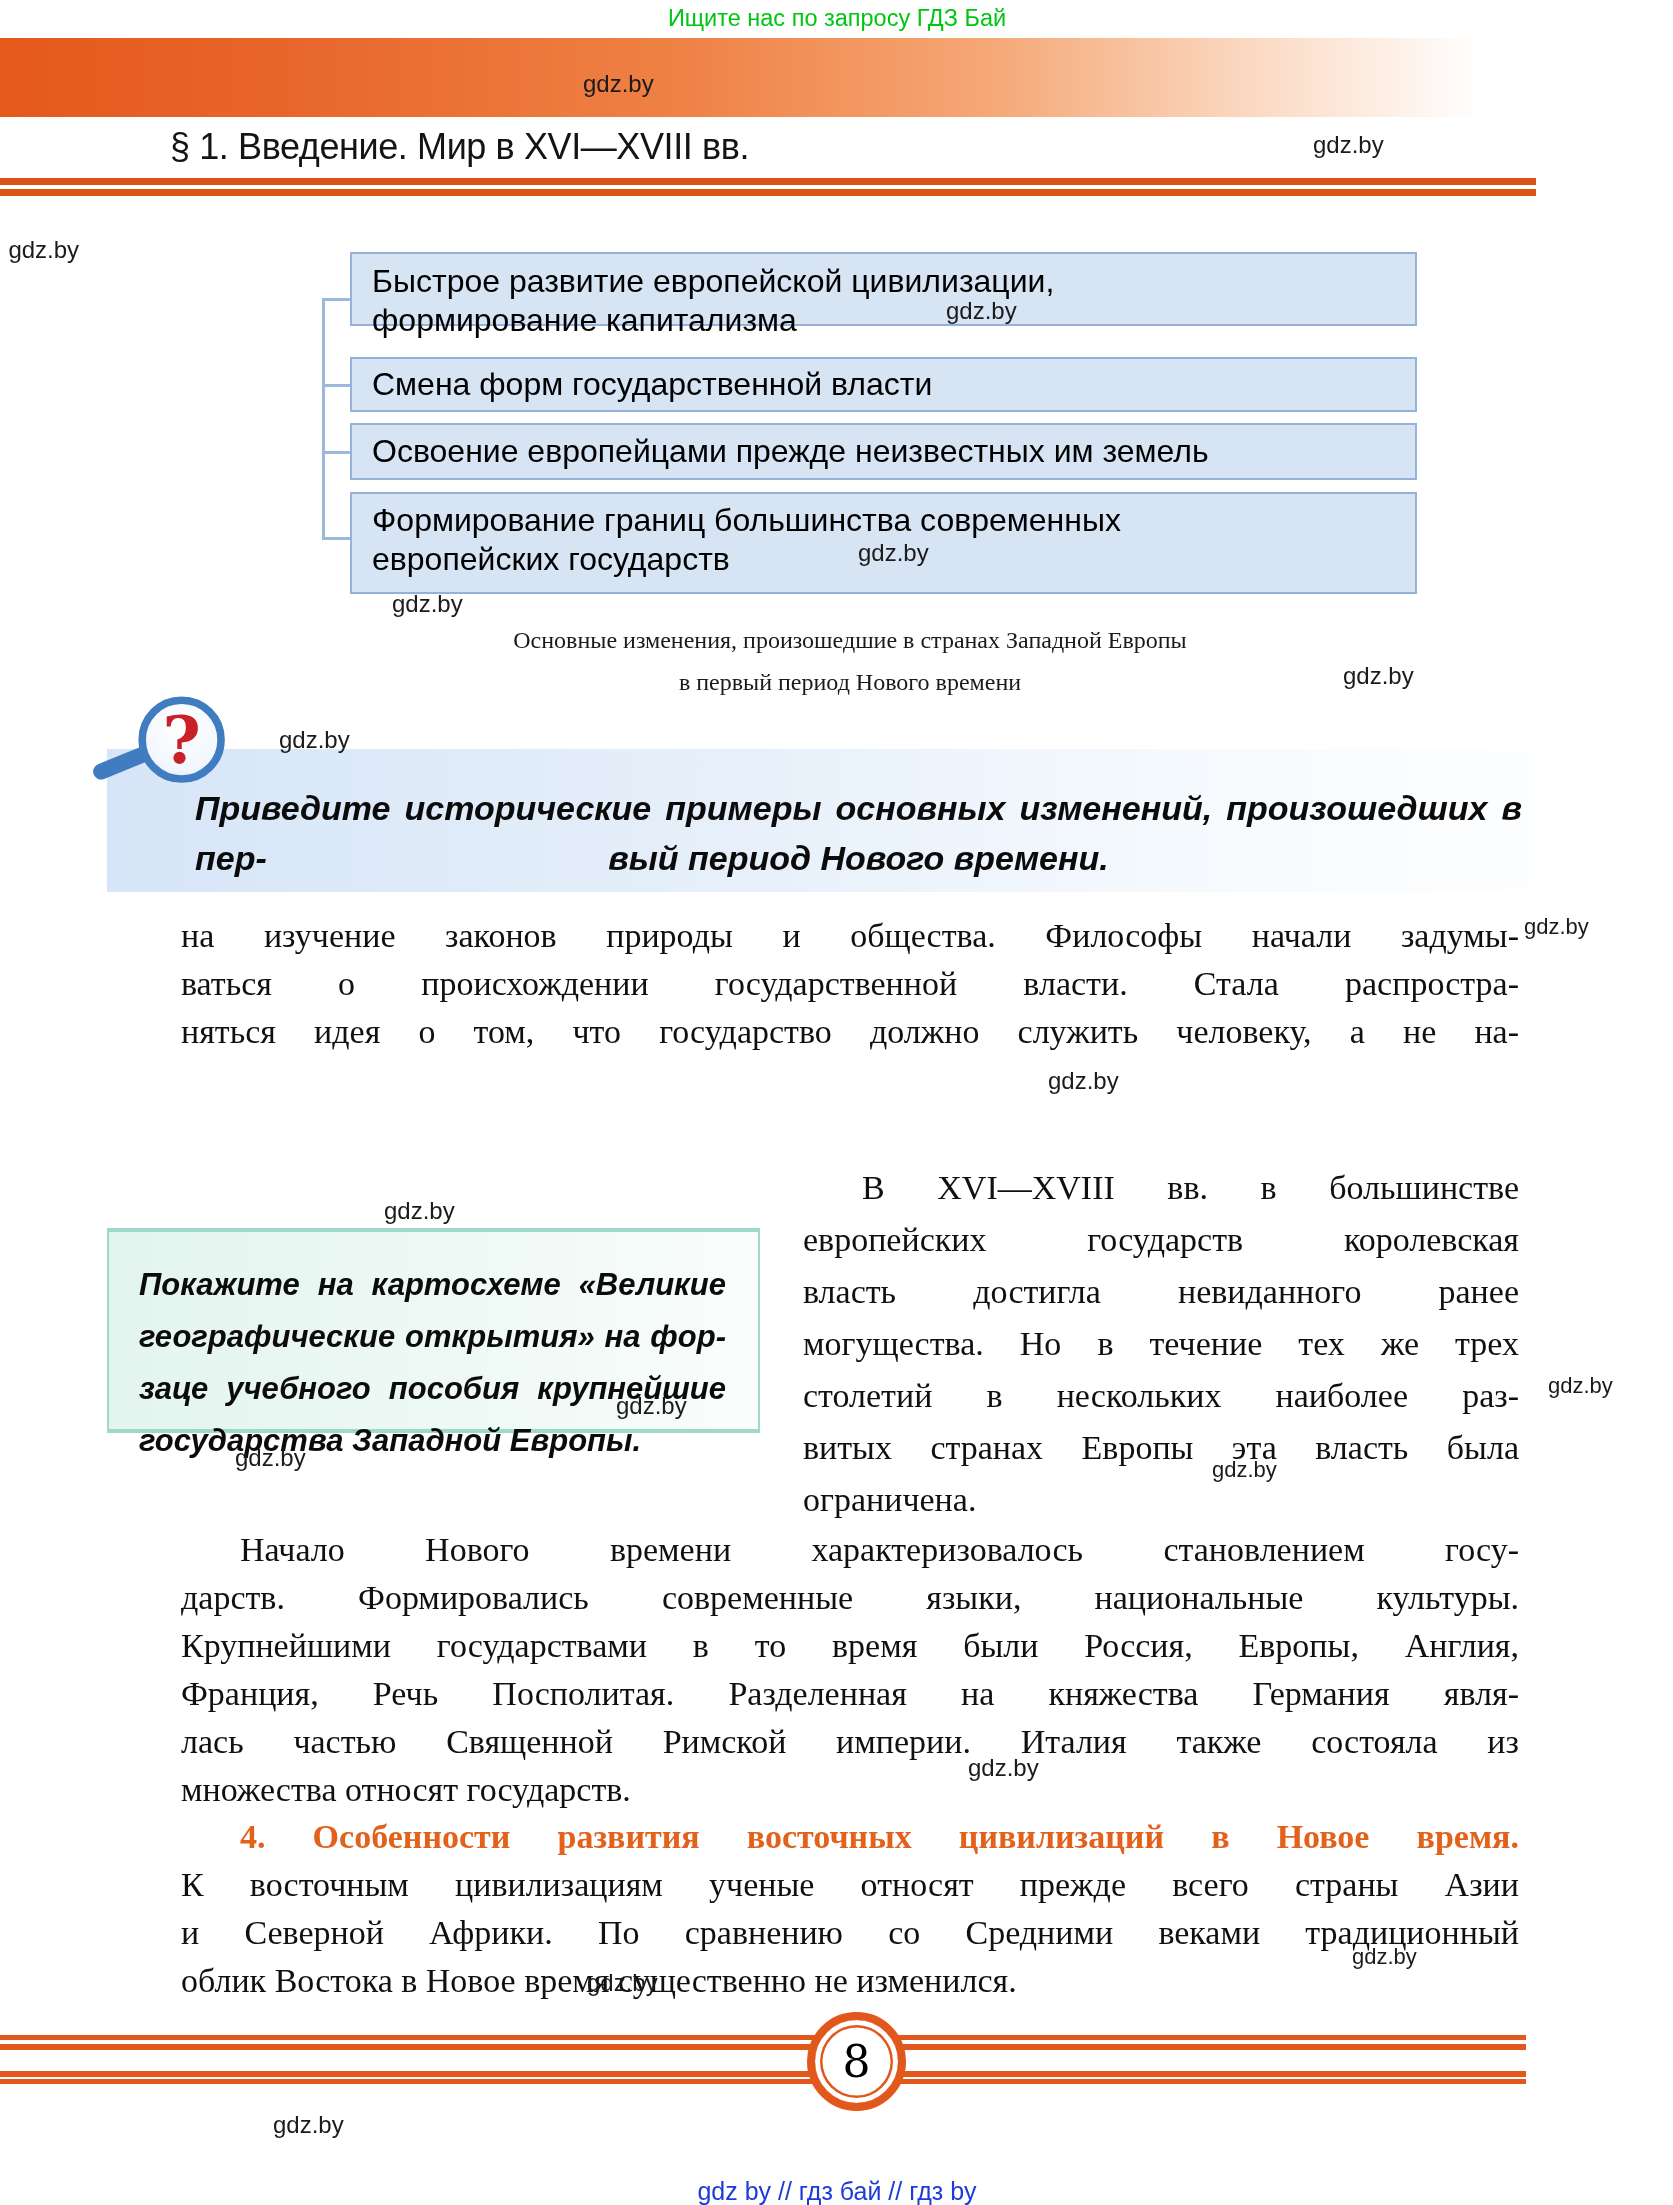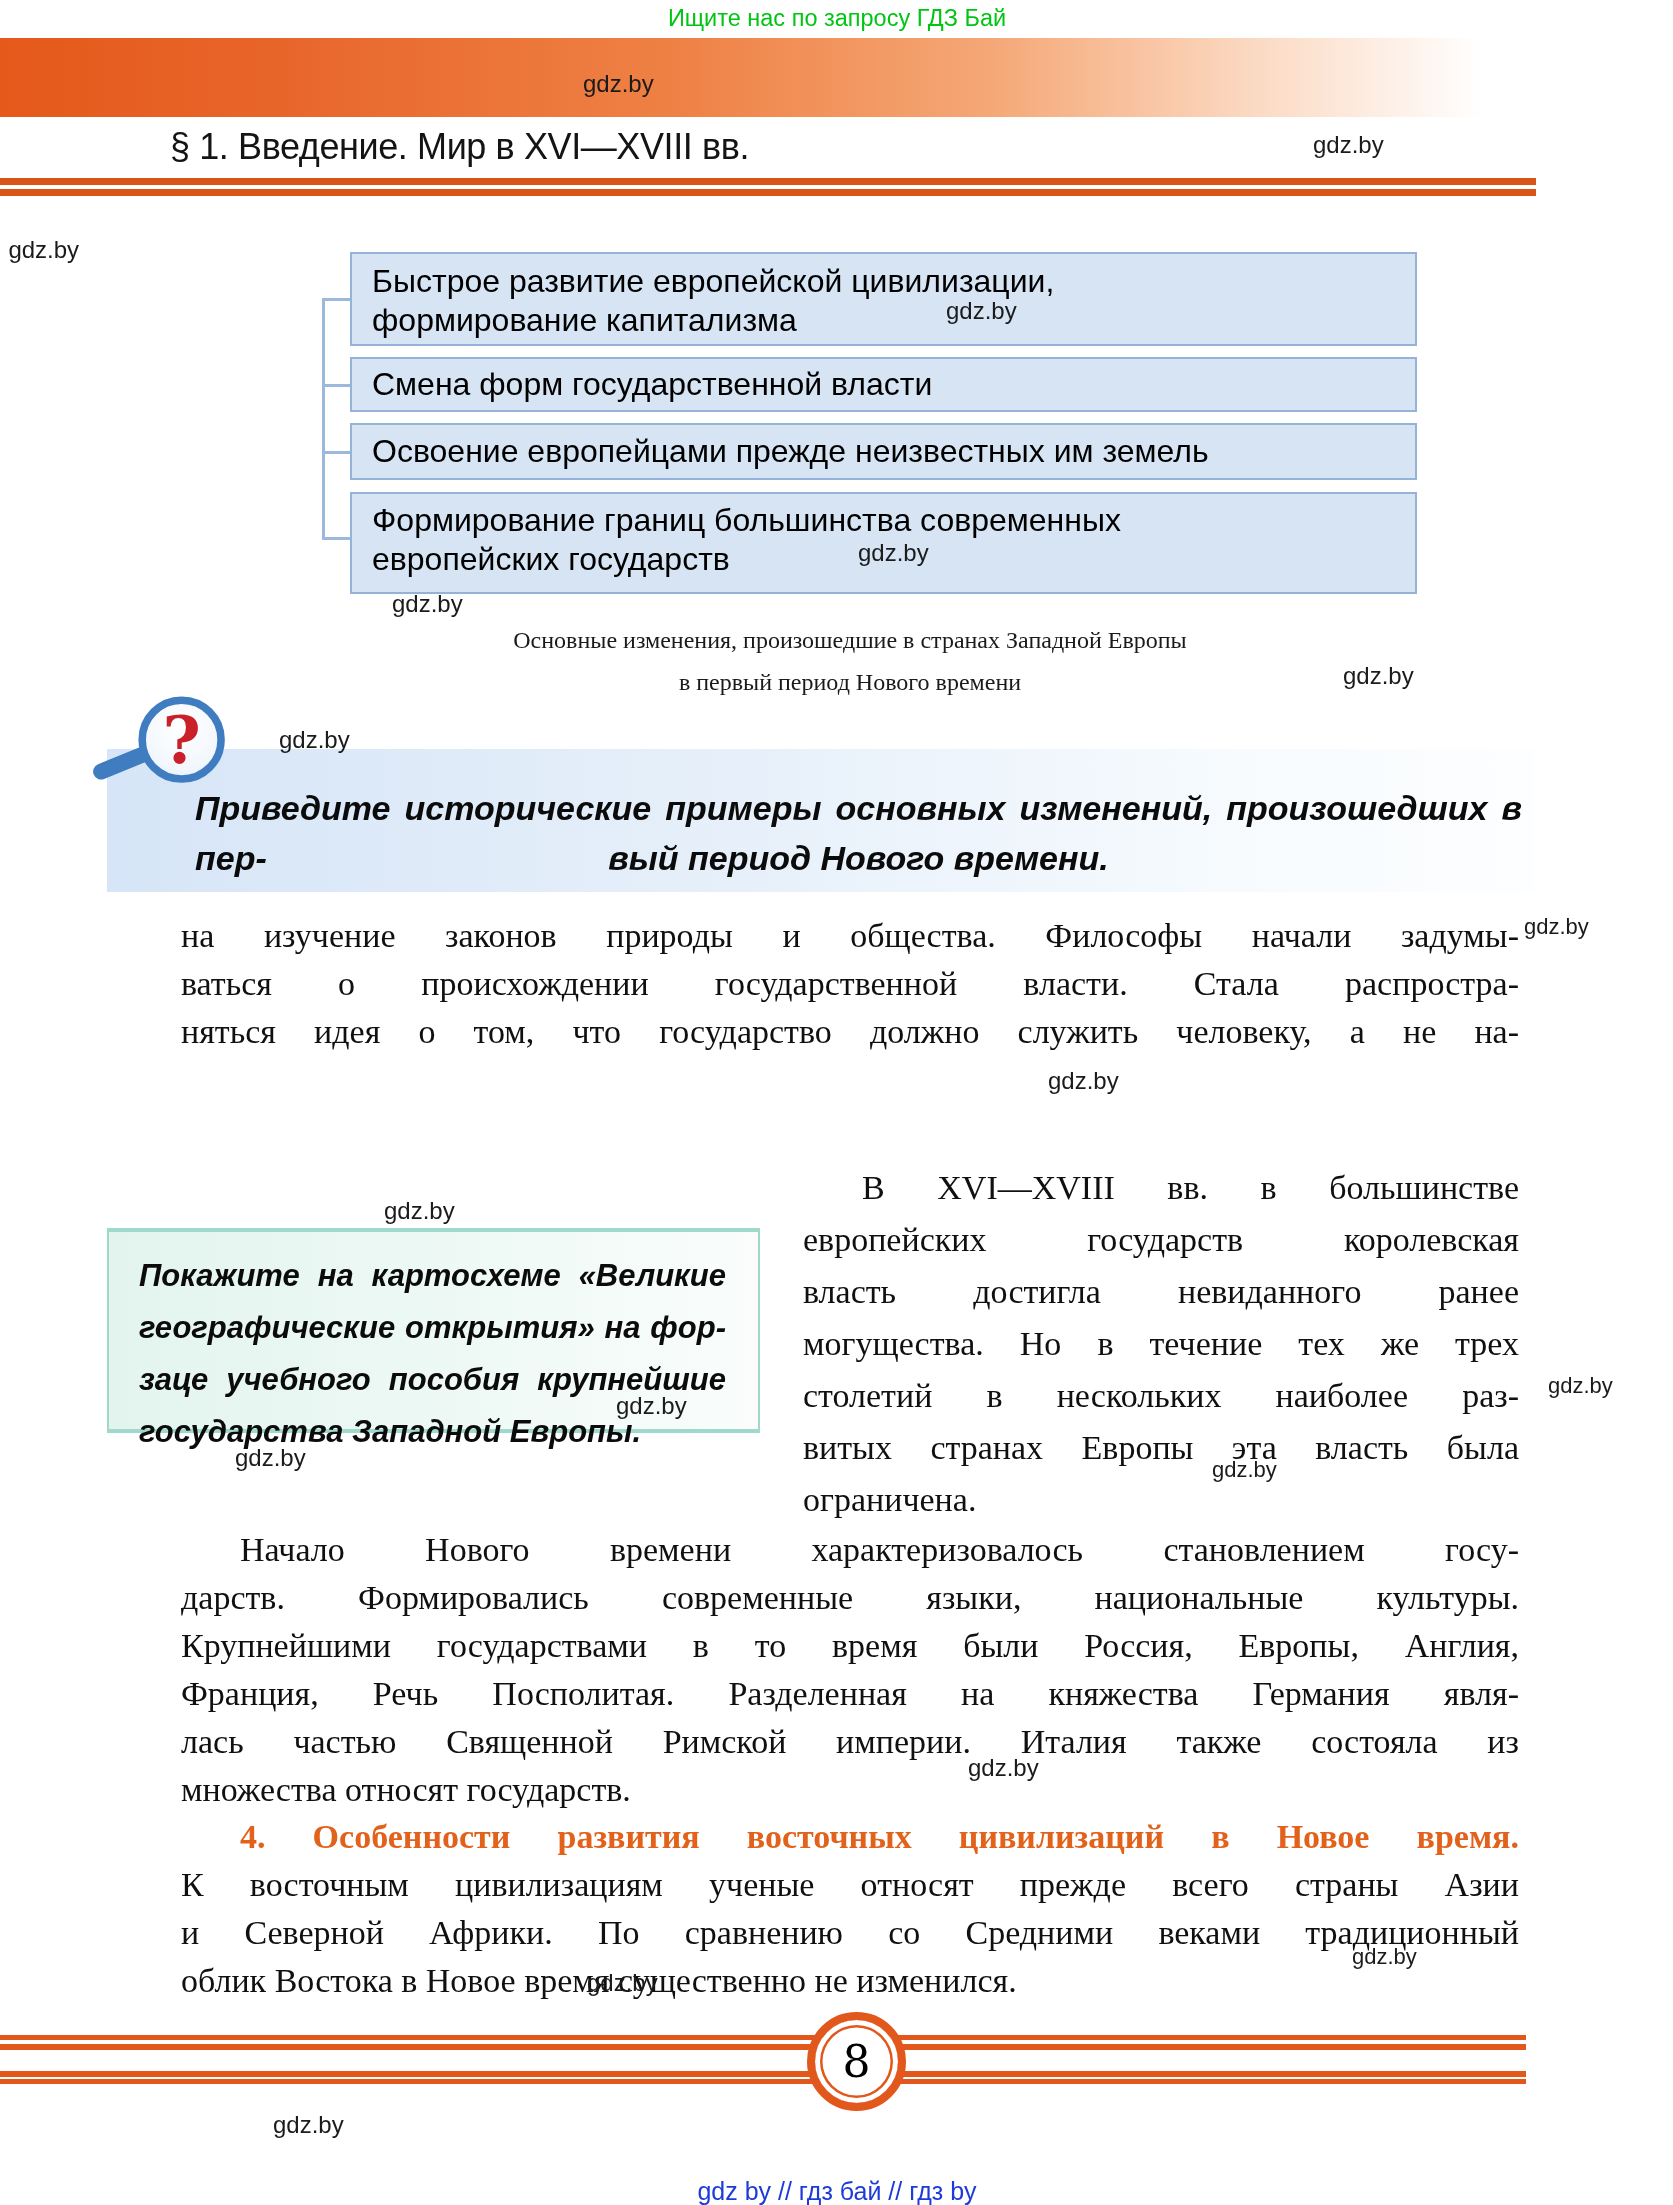--- a/index.html
+++ b/index.html
@@ -31,21 +31,21 @@
   .w13{left:616px;top:1392px;}.w14{left:235px;top:1444px;} .w15{left:1212px;top:1457px;}
   .w16{left:968px;top:1754px;}.w17{left:1352px;top:1944px;}.w18{left:587px;top:1969px;}
   .w19{left:273px;top:2111px;}
 
   
   .dbox{position:absolute;left:350px;width:1067px;box-sizing:border-box;
         background:#d6e4f4;border:2.5px solid #95b3d8;
         font-family:"Liberation Sans","DejaVu Sans",sans-serif;font-size:32px;color:#000;
         padding-left:20px;}
   .dbox .bl{line-height:39px;}
-  .b1{top:252px;height:94px;padding-top:7.5px;}
+  .b1{top:252px;height:74px;padding-top:7.5px;}
   .b2{top:357px;height:55px;}  .b2 .bl{line-height:50px;}
   .b3{top:423px;height:57px;}  .b3 .bl{line-height:52px;}
   .b4{top:492px;height:102px;padding-top:6.7px;}
 
   .bracket{position:absolute;background:#9cb8da;}
   .bv{left:322px;top:298px;width:2.5px;height:241px;}
   .bs{left:322px;width:28px;height:2.5px;}
   .bs1{top:298px;}.bs2{top:384px;}.bs3{top:451px;}.bs4{top:537px;}
 
   .caption{position:absolute;left:181px;width:1338px;text-align:center;font-size:24px;color:#1a1a1a;}
@@ -72,21 +72,21 @@
   .h4line{color:#e2611b;font-weight:bold;}
 
   
   .p2{left:803px;top:1162px;width:716px;}
   .p2 .ln{height:52px;line-height:52px;}
 
   
   .tbox{position:absolute;left:107px;top:1228px;width:653px;height:205px;box-sizing:border-box;
         background:linear-gradient(90deg,#e3f4ef 0%,#eef9f5 55%,#fafdfc 100%);
         border:2.5px solid #9ed9cb;border-top-width:4.2px;border-bottom-width:4.2px;
-        padding:18px 32px 0 30px;
+        padding:27px 32px 0 30px;
         font-family:"Liberation Sans","DejaVu Sans",sans-serif;font-style:italic;font-weight:bold;
         font-size:31px;color:#0b0b0b;}
   .tbox .tl{height:52px;line-height:52px;text-align:justify;text-align-last:justify;}
   .tbox .tl.end{text-align-last:left;}
 
   
   .sep{position:absolute;left:0;background:#e2571b;}
   .s1{top:2035px;width:1526px;height:5px;}
   .s2{top:2044px;width:1526px;height:5.9px;}
   .s3{top:2071px;width:1526px;height:5.9px;}

